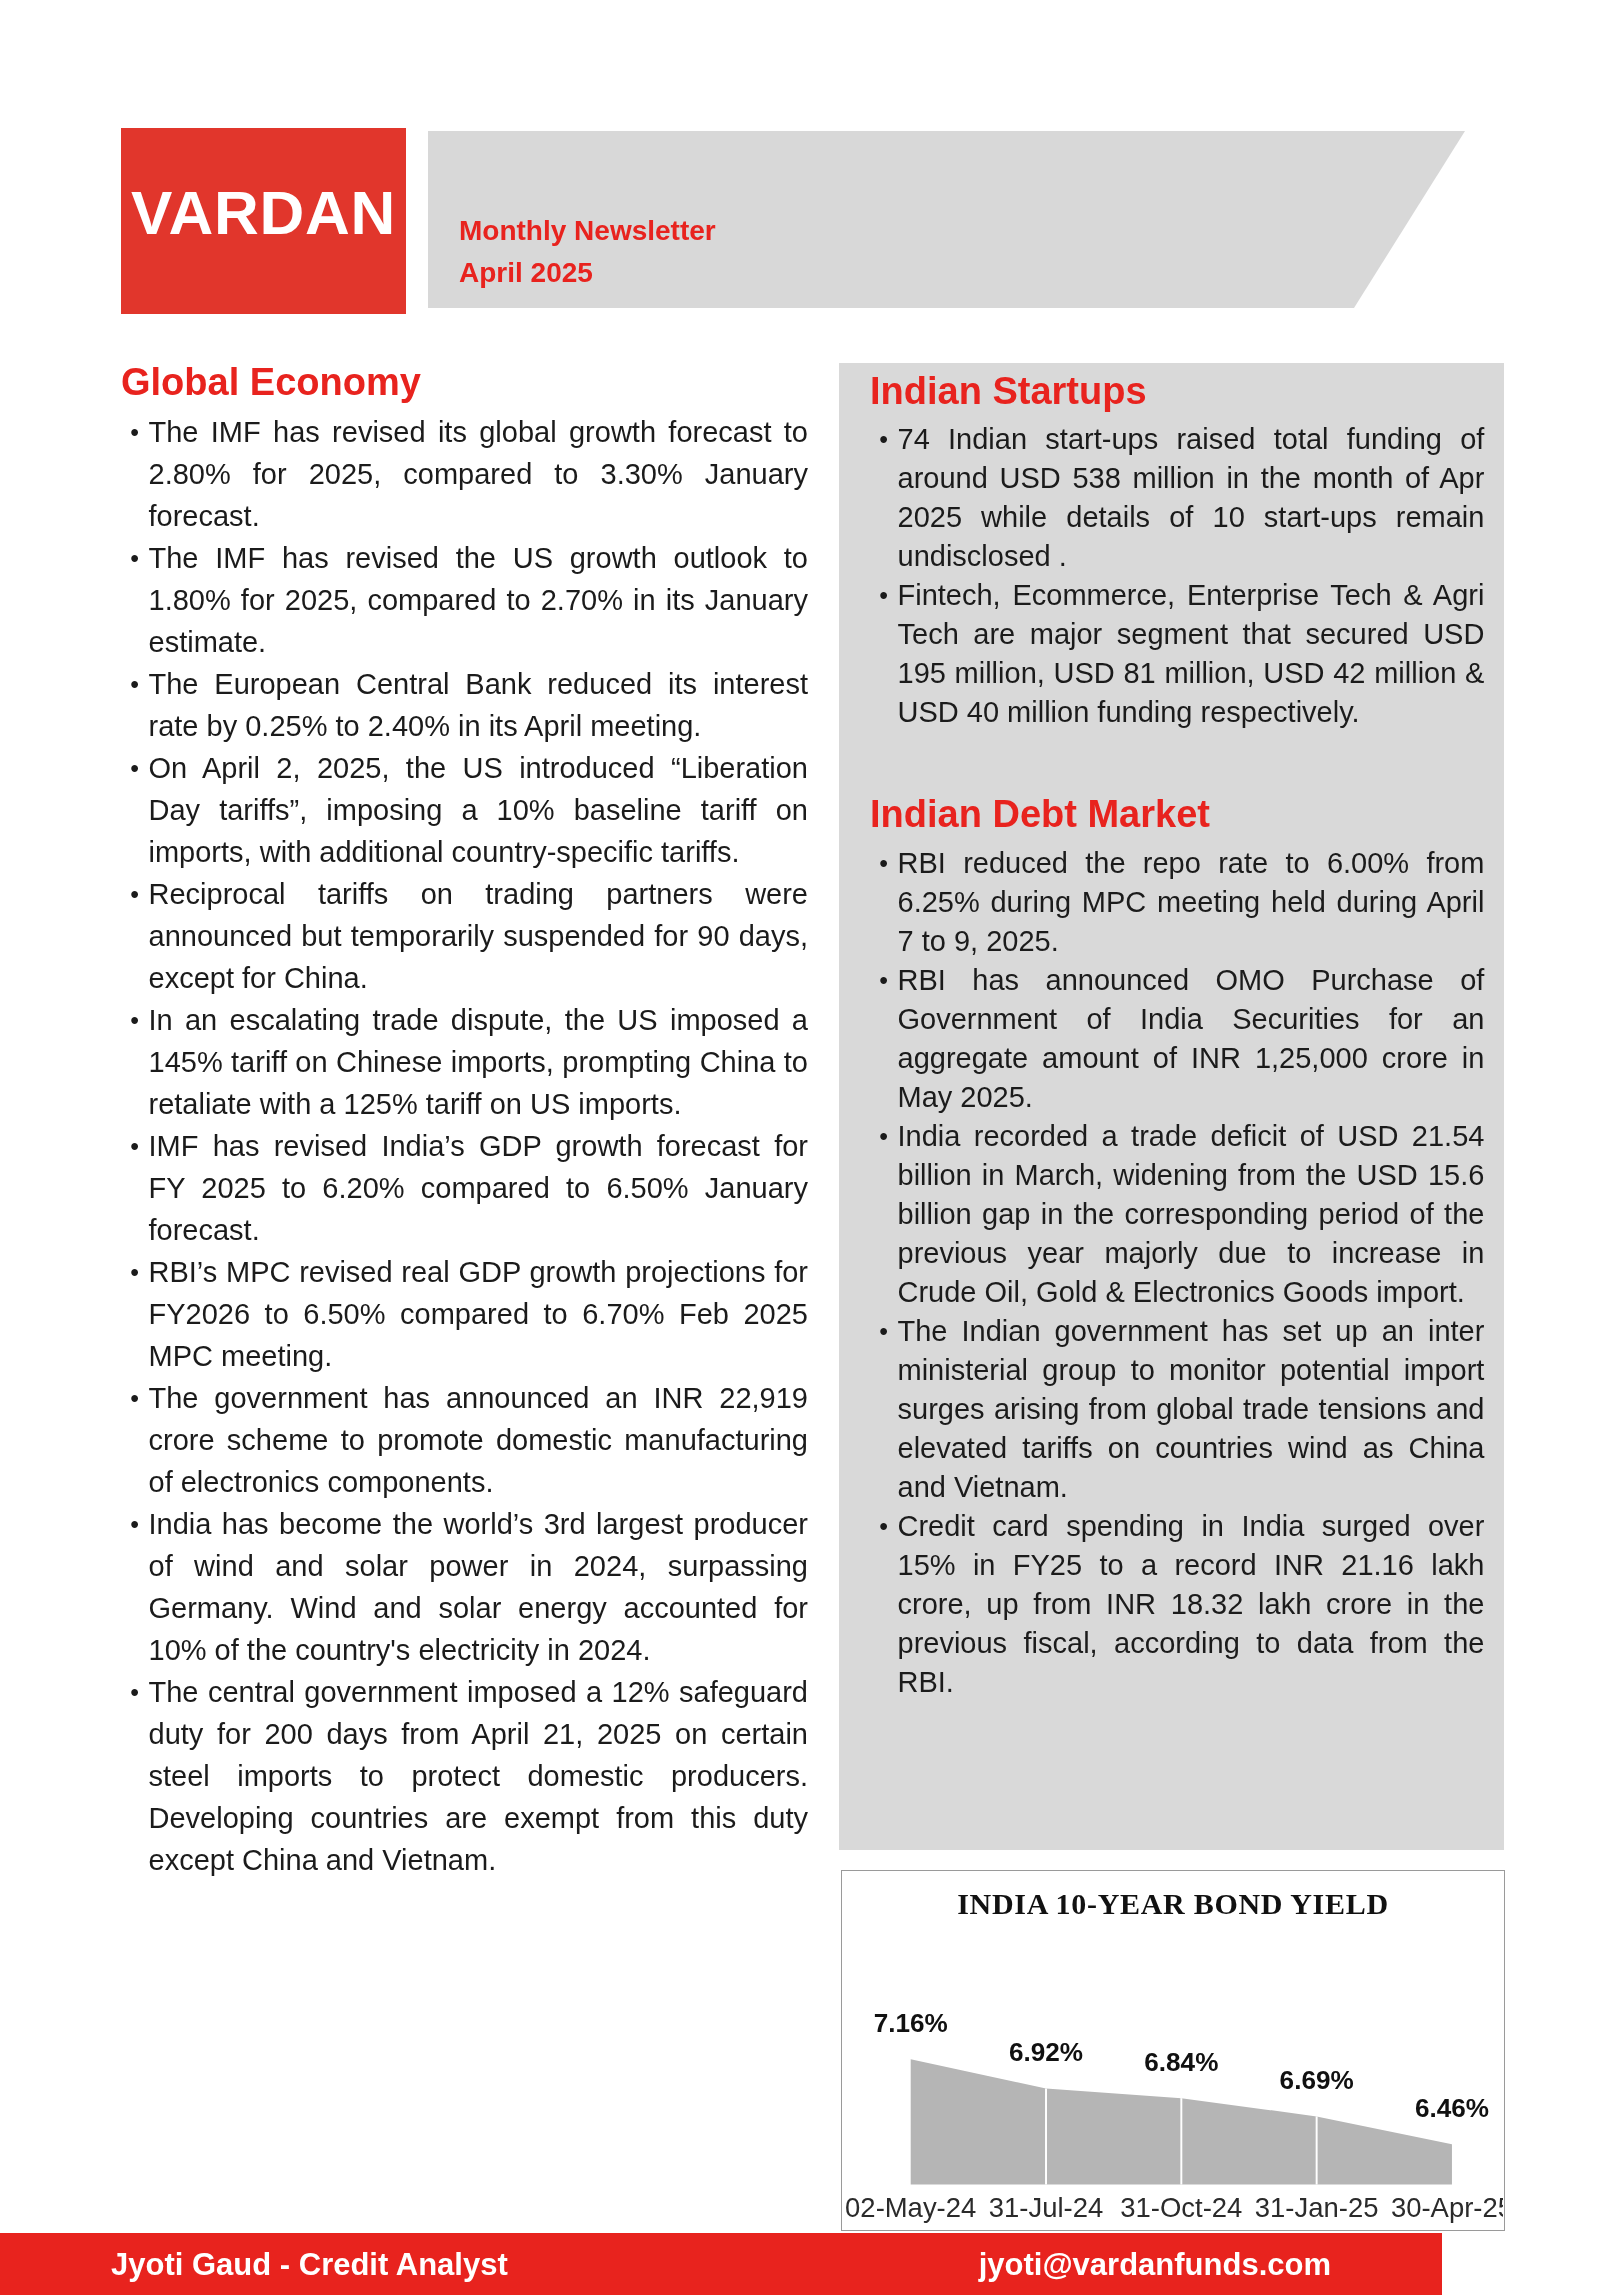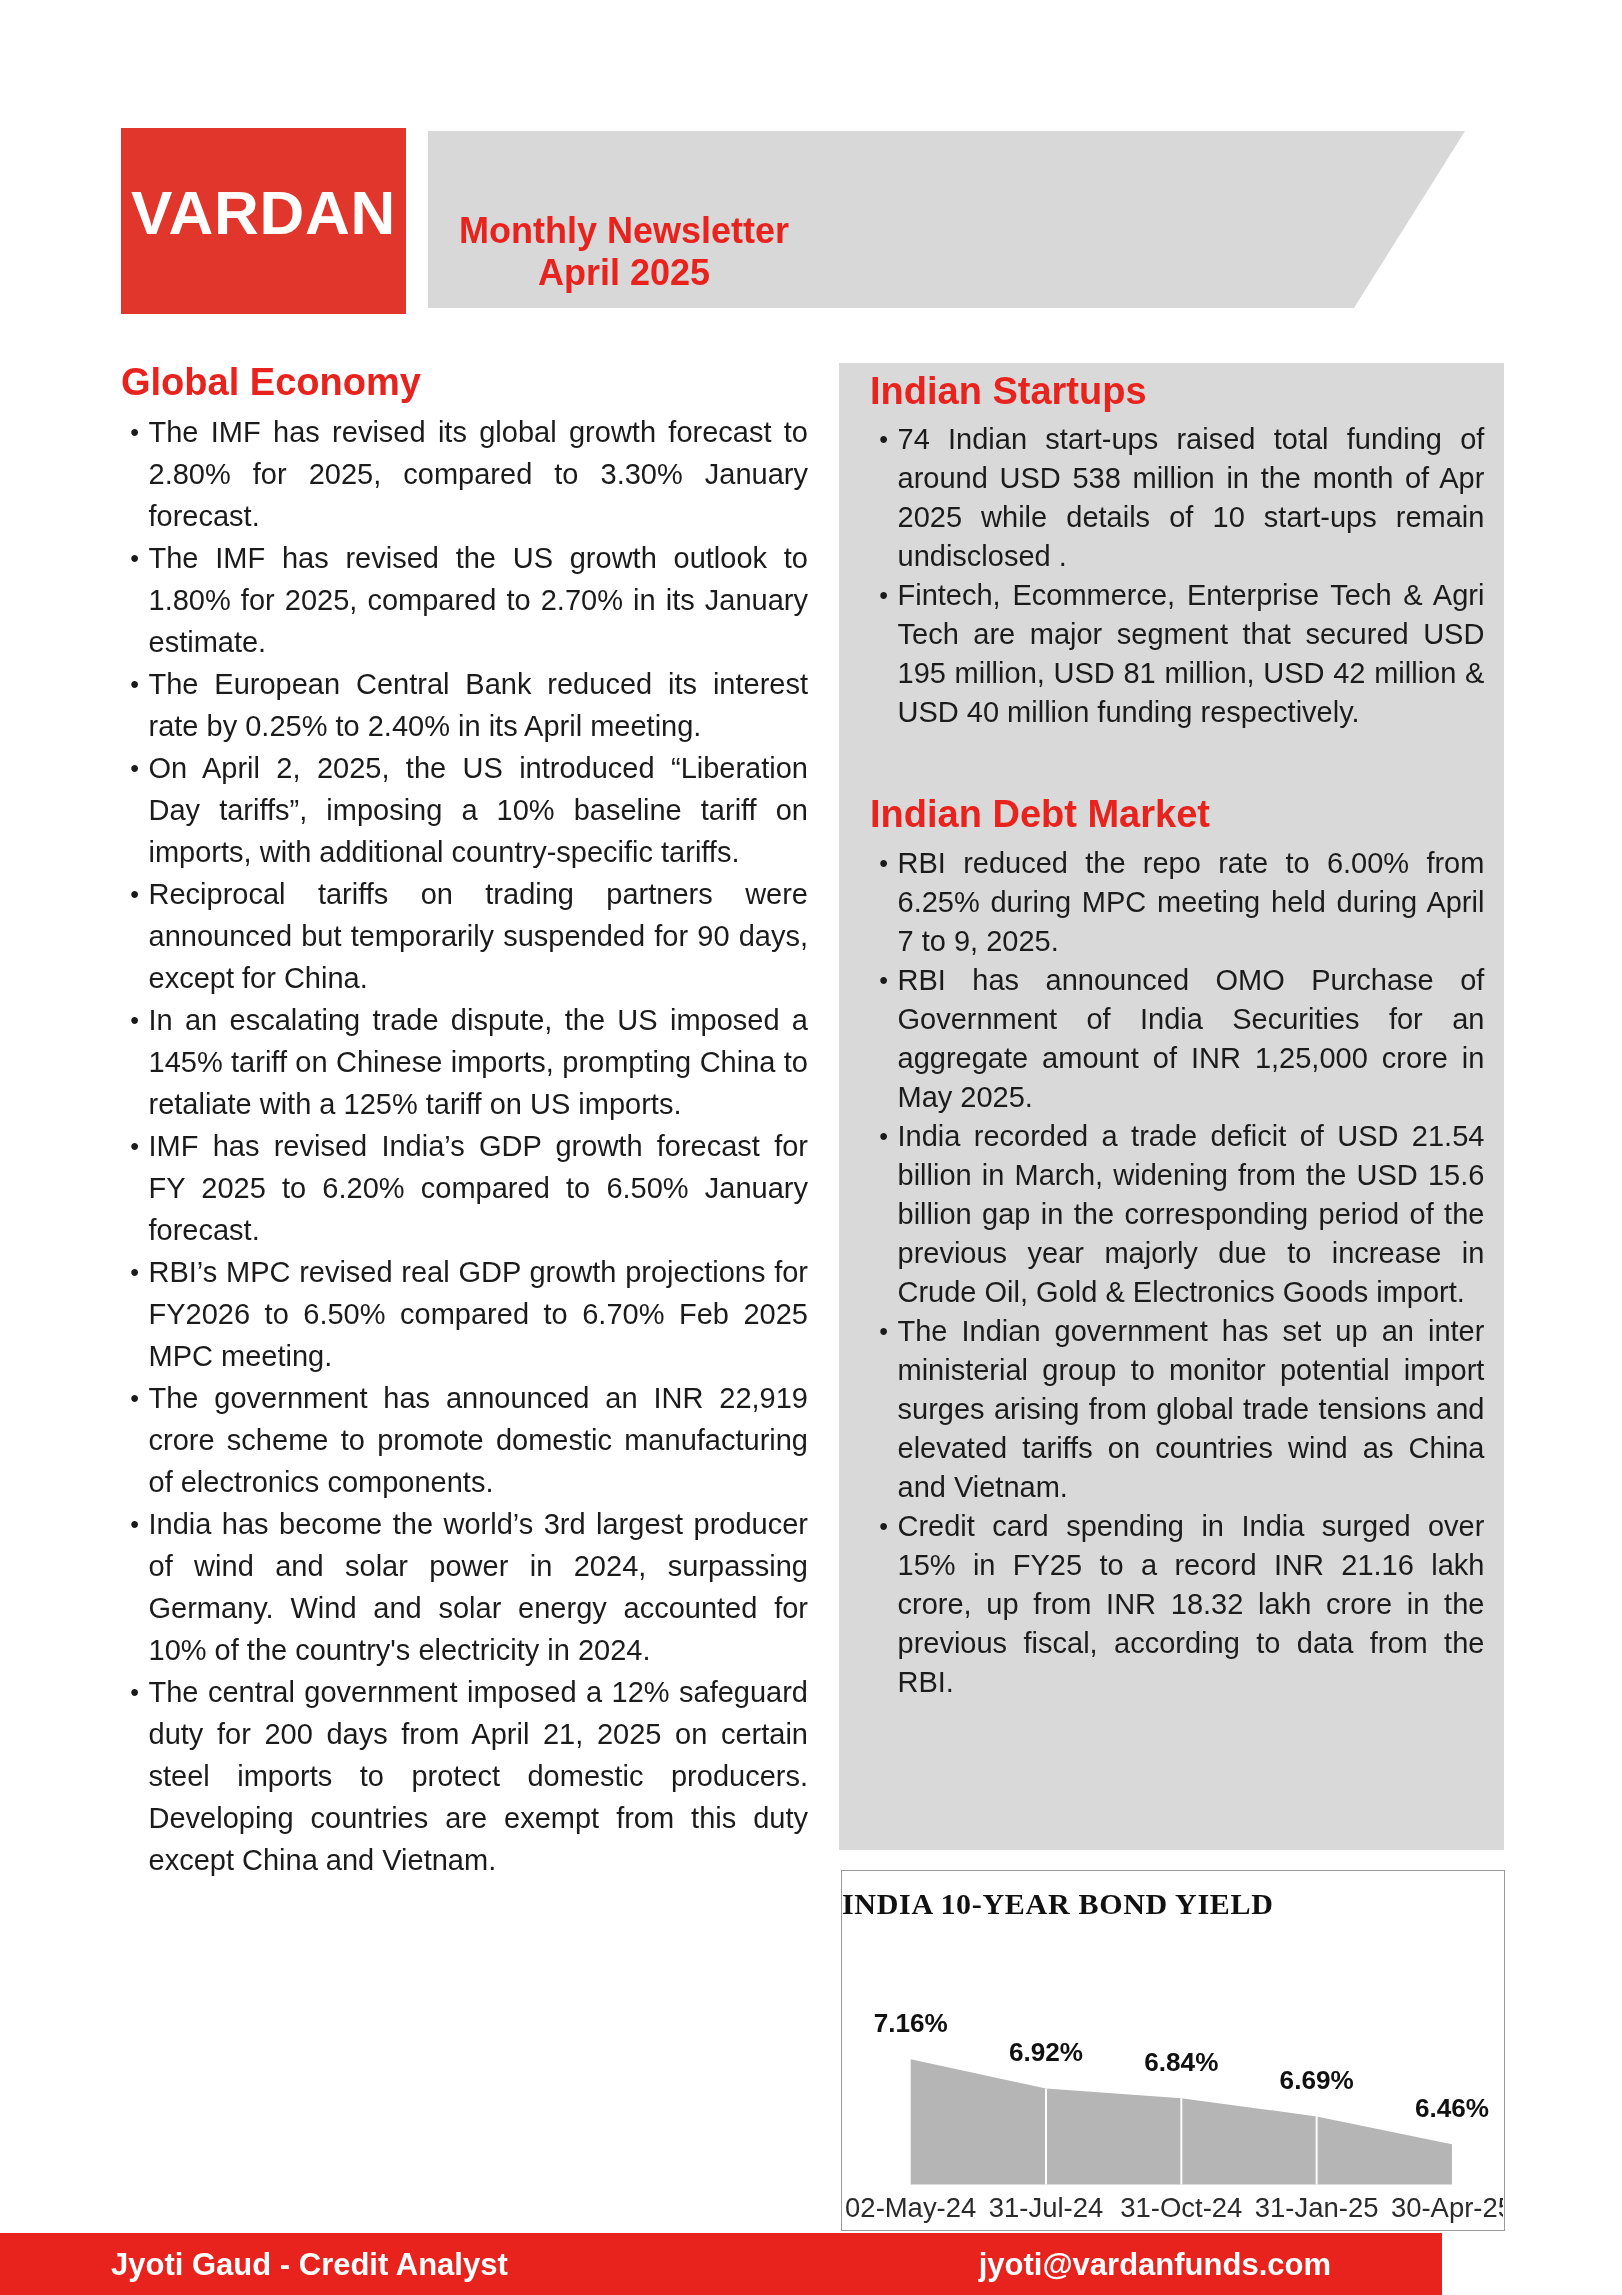--- a/index.html
+++ b/index.html
@@ -23,21 +23,21 @@
   }
   .banner{
     position:absolute;left:428px;top:131px;width:1037px;height:177px;
     background:var(--banner-gray,#d8d8d8);
     clip-path:polygon(0 0,100% 0,calc(100% - 111px) 100%,0 100%);
     display:flex;align-items:flex-end;
   }
   .banner-text{
     padding:0 0 14.4px 31px;
     color:var(--accent,#e8231e);
-    font-weight:bold;font-size:36px;line-height:42px;text-align:center;
+    font-weight:bold;font-size:28px;line-height:42px;
   }
   
   .col-left{
     position:absolute;left:121px;top:363px;width:687px;
   }
   .panel{
     position:absolute;left:839px;top:363px;width:665px;height:1487px;
     background:var(--panel-gray,#d9d9d9);
     box-sizing:border-box;
     padding:9.2px 19.6px 0 31px;
@@ -57,21 +57,21 @@
   .li .txt{flex:1;text-align:justify;}
   .col-left .li{line-height:42px;font-size:29px;}
   .panel  .li{line-height:39px;font-size:29px;}
   
   .chart-box{
     position:absolute;left:841px;top:1870px;width:664px;height:361px;
     background:#ffffff;border:1.3px solid var(--chart-border,#9a9a9a);
     box-sizing:border-box;
   }
   .chart-title{
-    margin-top:15.7px;
+    margin-top:15.7px;text-align:center;
     font-family:"Liberation Serif", serif;font-weight:bold;
     font-size:30px;letter-spacing:0.7px;color:#111111;line-height:1.1;
   }
   .chart-svg{display:block;margin-top:5.2px;}
   
   .footer{
     position:absolute;left:0;top:2233px;width:1442px;height:63px;
     background:var(--accent,#e8231e);
     display:flex;align-items:center;justify-content:space-between;
     box-sizing:border-box;padding:0 111px;

